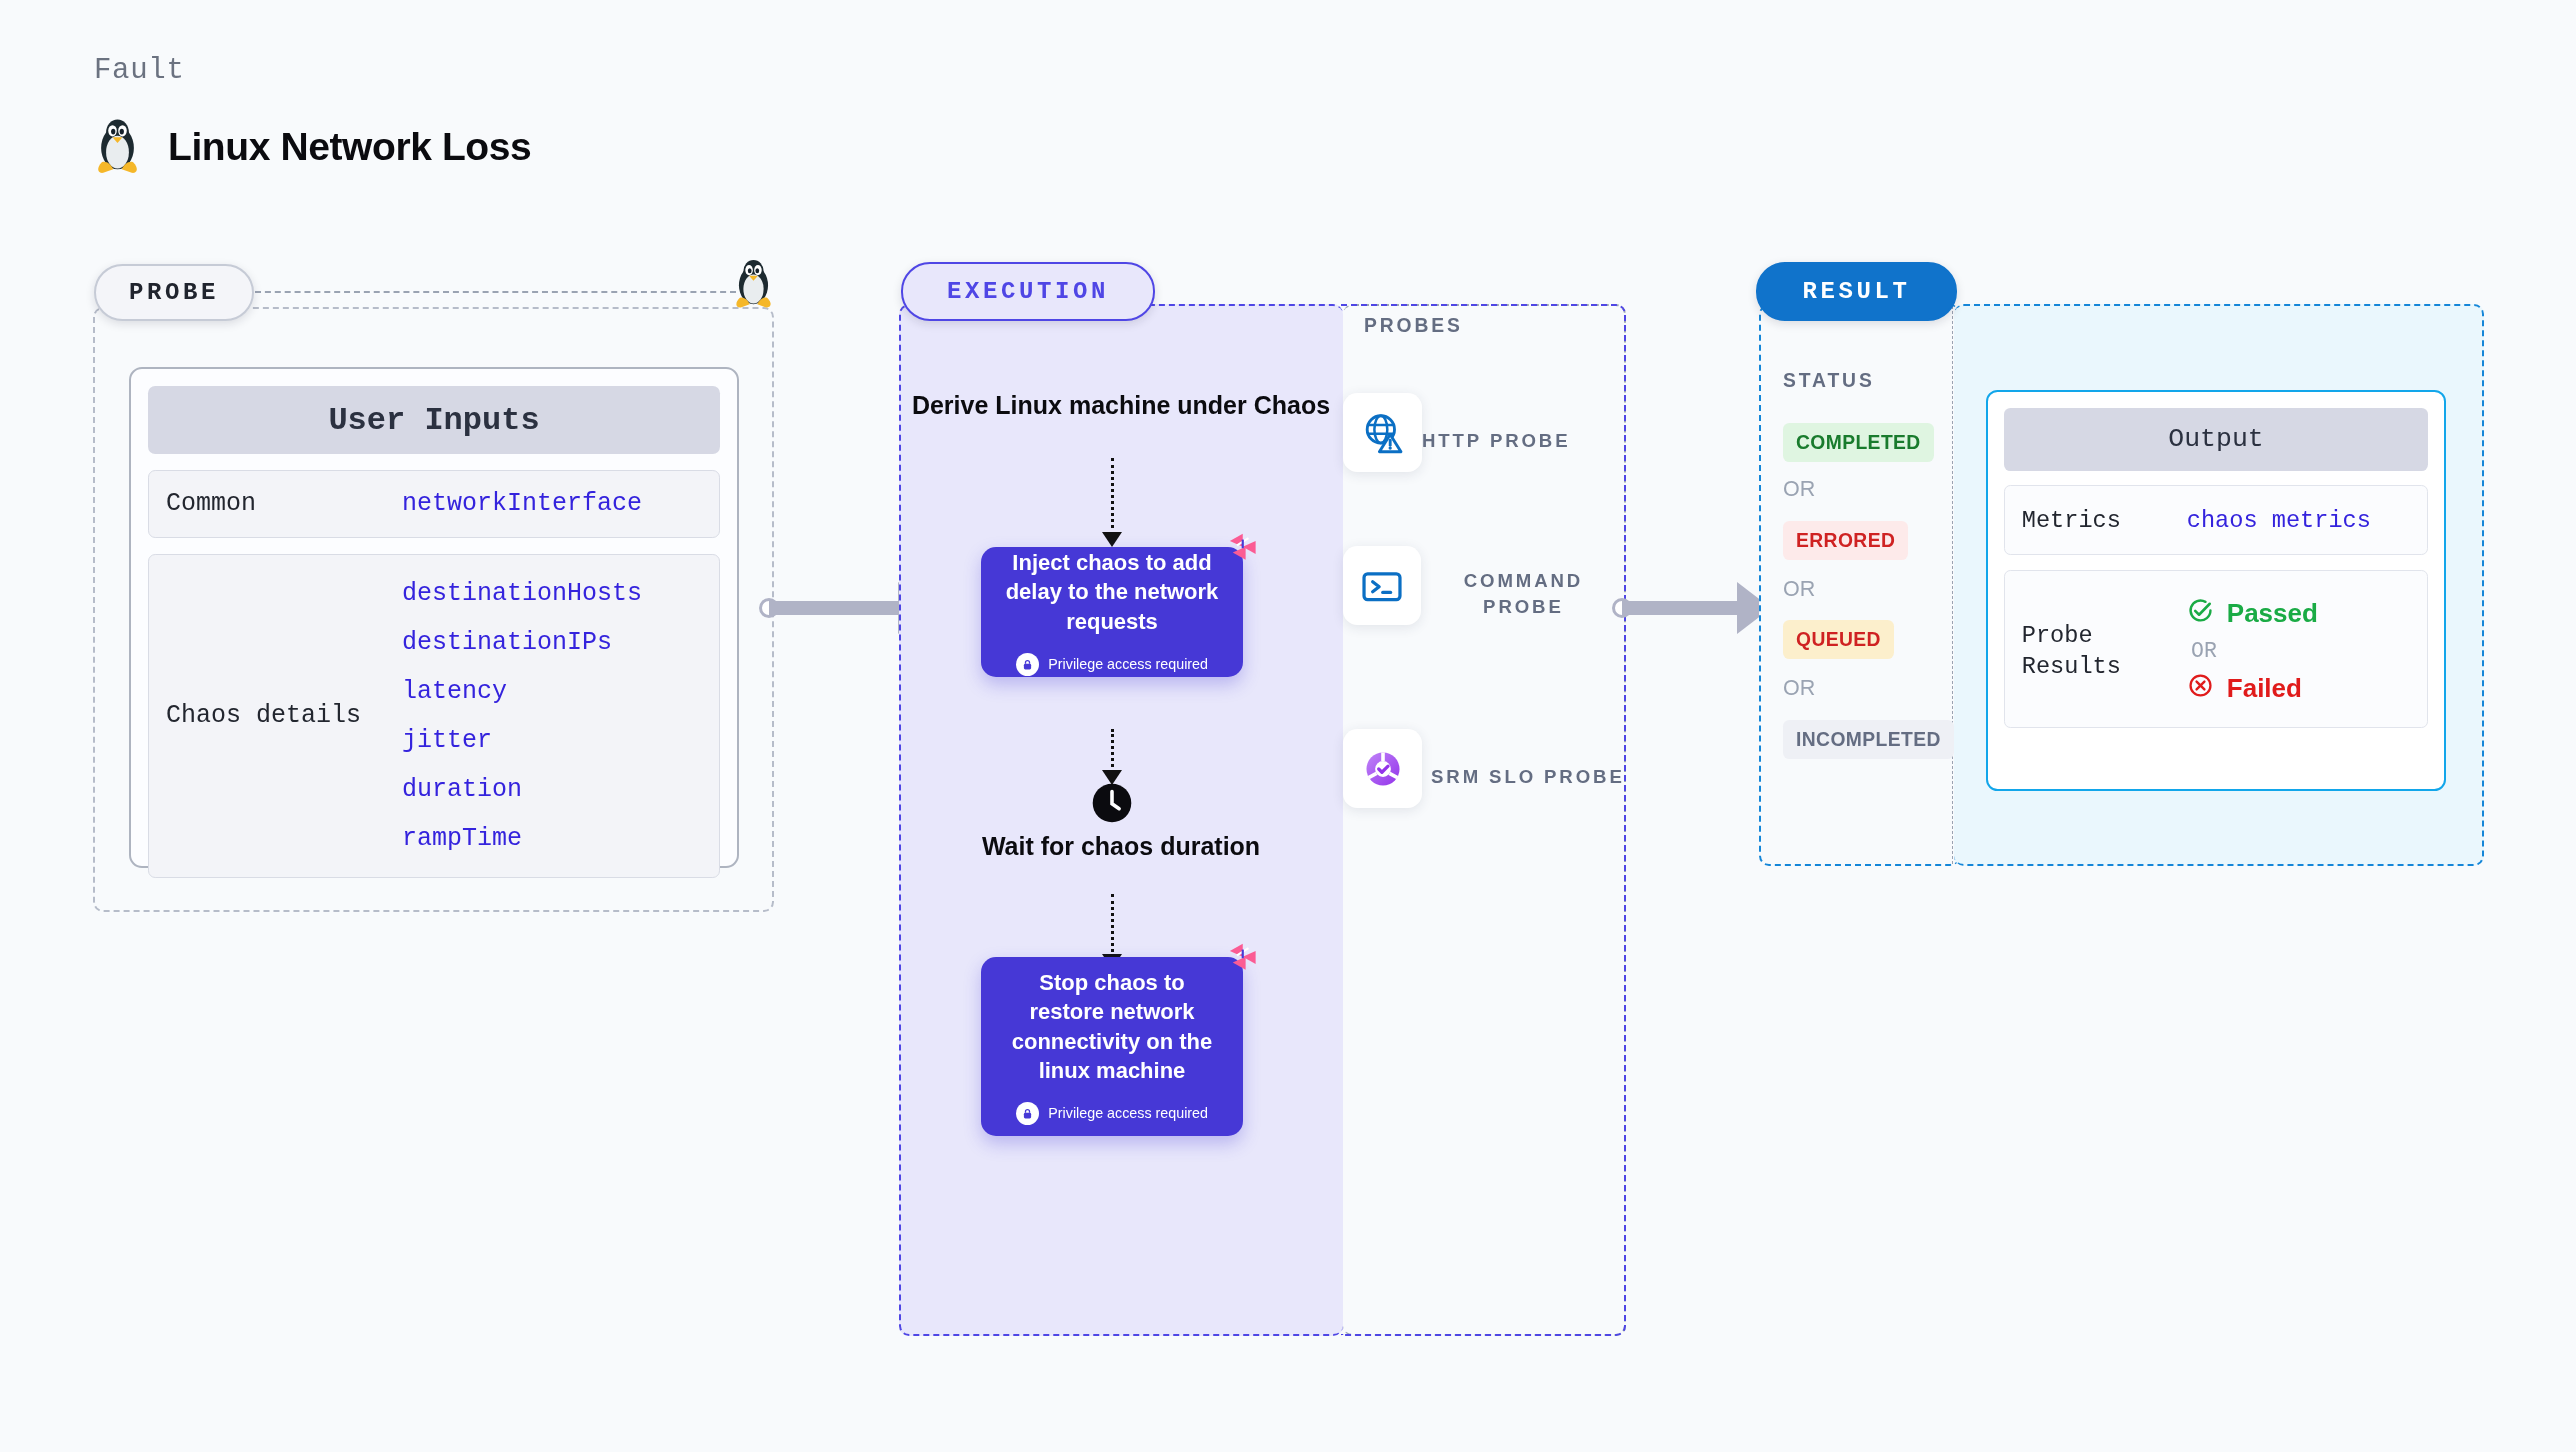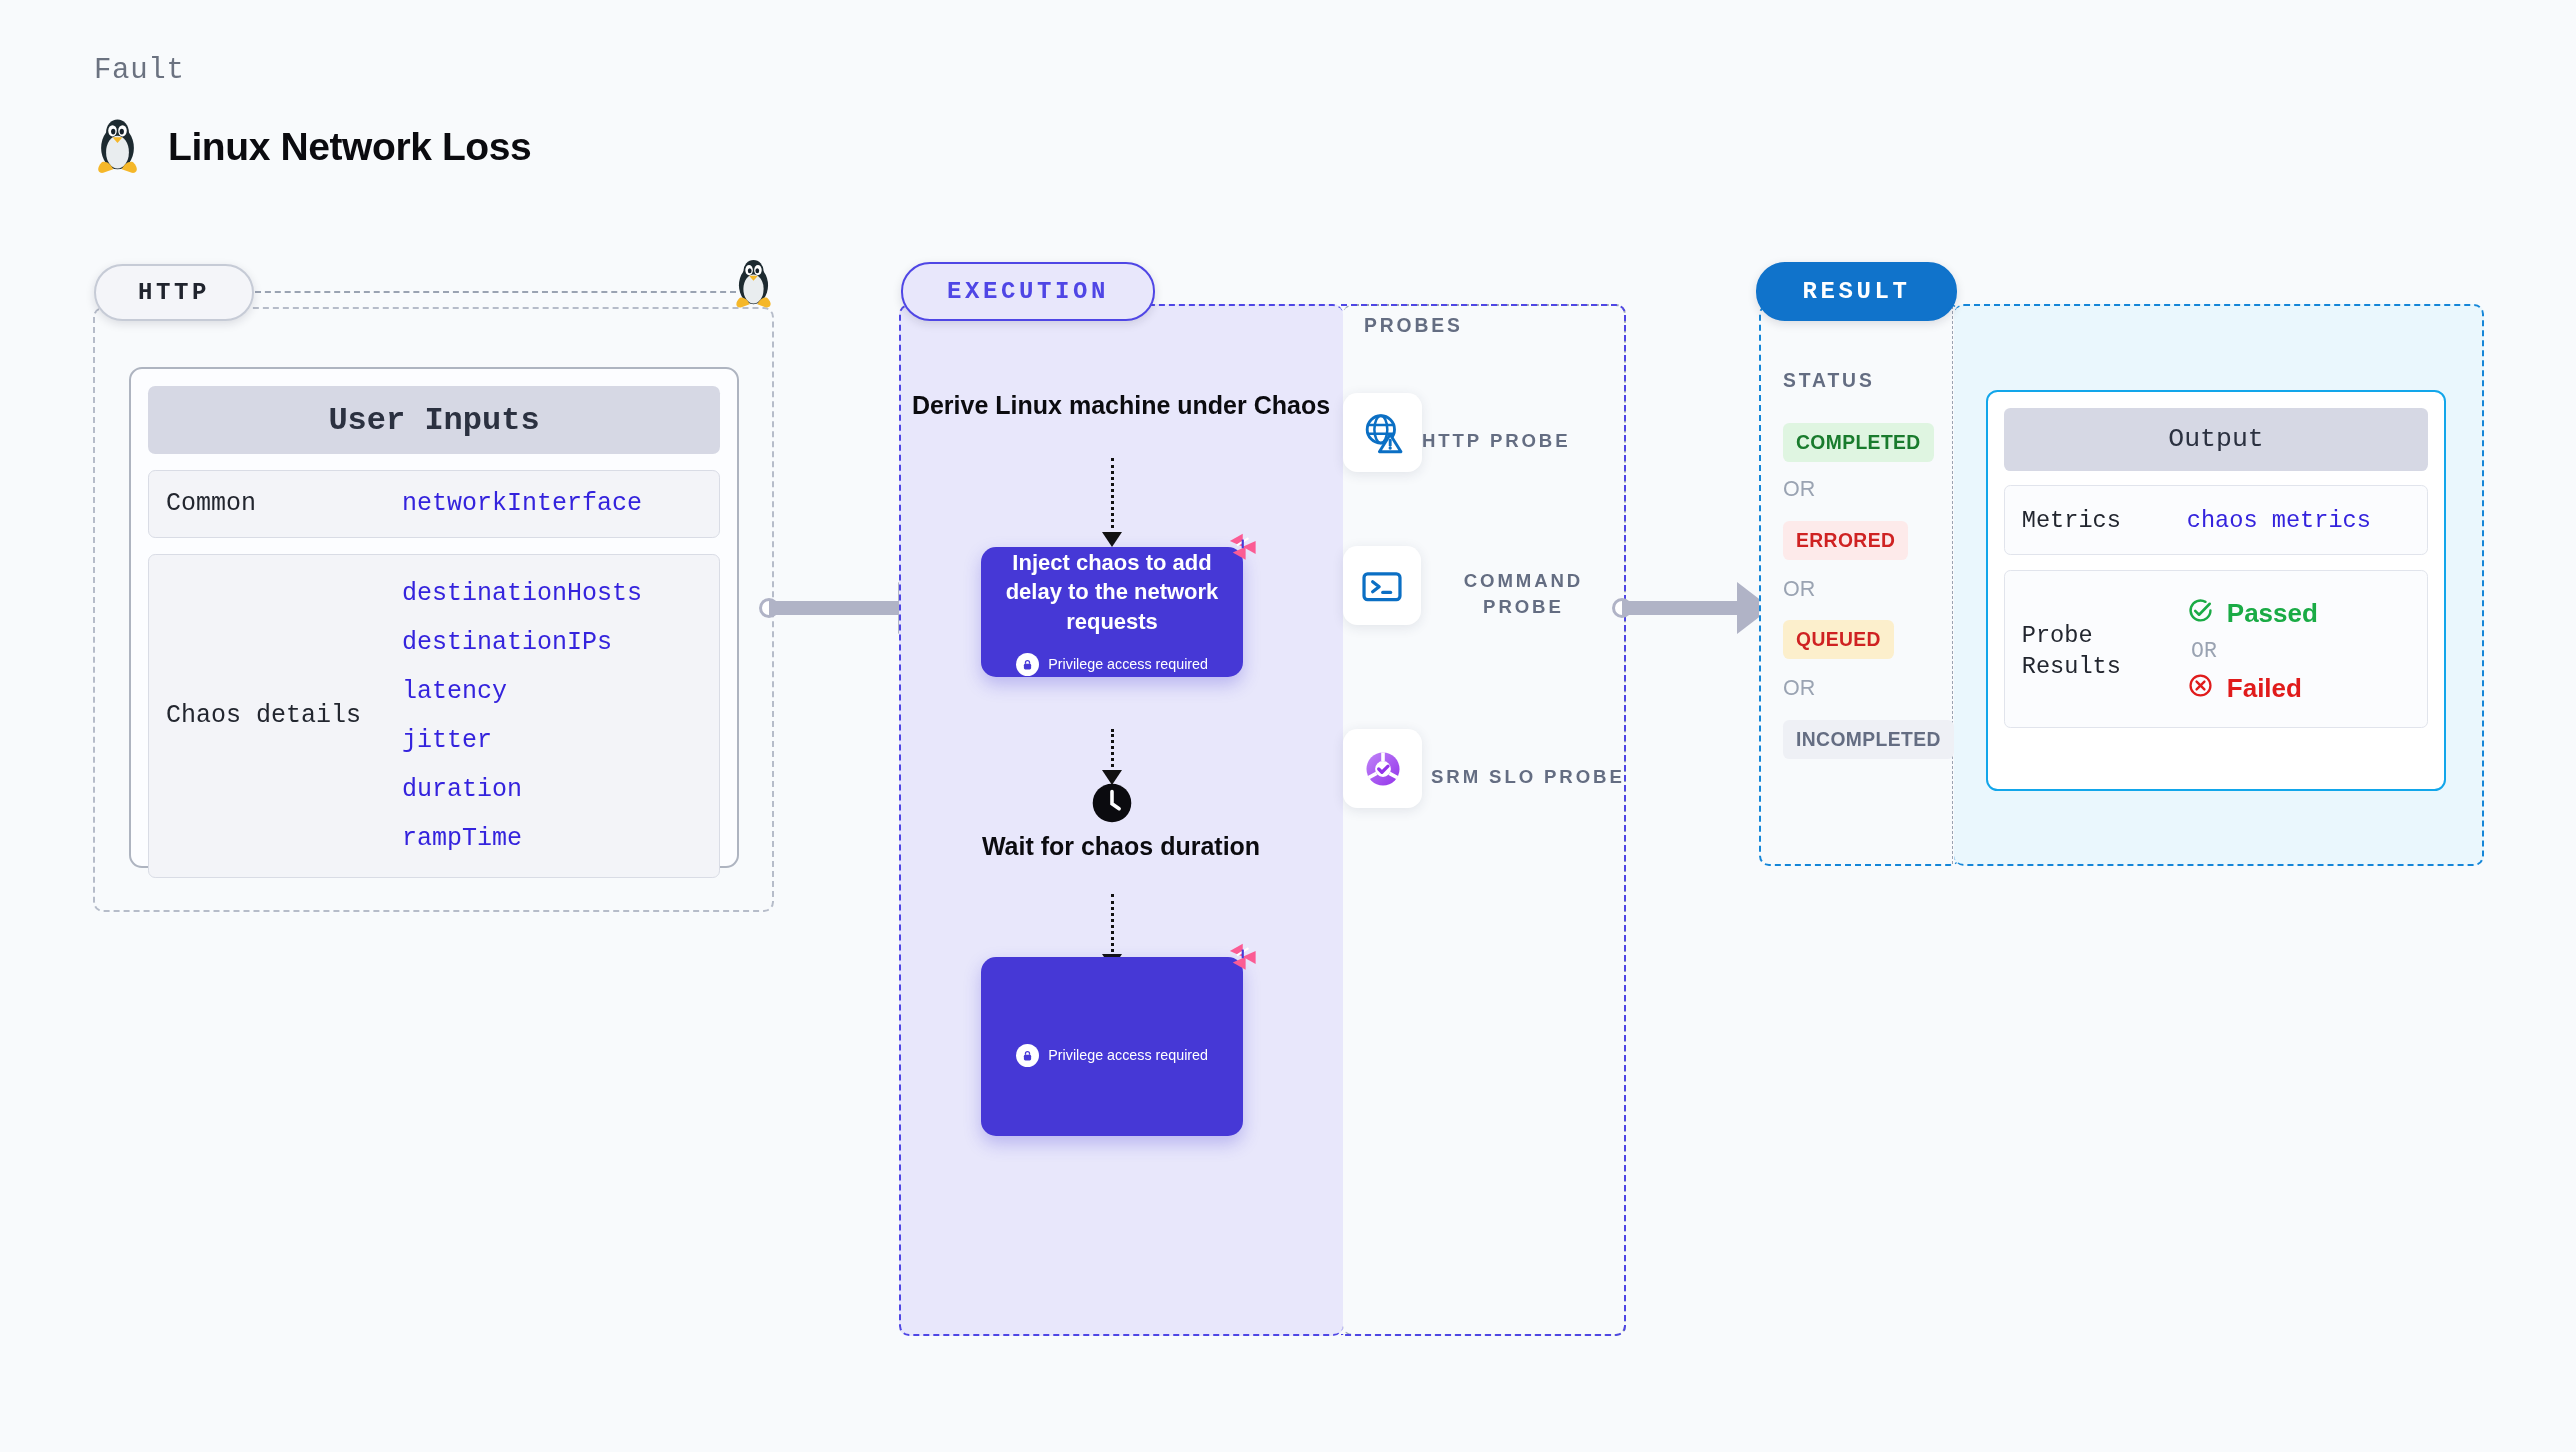--- a/index.html
+++ b/index.html
@@ -281,21 +281,21 @@
       <path d="M27 27 L41 27 L34 35 Z" fill="#f5b729"></path>
       <path d="M12 62 C4 70 6 78 14 77 L28 72 C24 64 18 60 12 62Z" fill="#f5b729"></path>
       <path d="M56 62 C64 70 62 78 54 77 L40 72 C44 64 50 60 56 62Z" fill="#f5b729"></path>
     </svg>
   </span>
   <span id="fault-title">Linux Network Loss</span>
 </div>
 
 <div class="stage-frame" id="tune-frame"></div>
 <div id="tune-dash"></div>
-<div id="tune-pill" class="pill">HTTP</div>
+<div id="tune-pill" class="pill">PROBE</div>
 
 <div id="tune-penguin">
   <svg class="penguin" width="43" height="52" viewBox="0 0 68 80">
     <ellipse cx="34" cy="42" rx="23" ry="30" fill="#1d2a30"></ellipse>
     <ellipse cx="34" cy="20" rx="16" ry="18" fill="#1d2a30"></ellipse>
     <ellipse cx="34" cy="48" rx="16" ry="23" fill="#e9edef"></ellipse>
     <ellipse cx="27" cy="18" rx="6" ry="8" fill="#ffffff"></ellipse>
     <ellipse cx="41" cy="18" rx="6" ry="8" fill="#ffffff"></ellipse>
     <ellipse cx="28" cy="19" rx="3" ry="4" fill="#15202a"></ellipse>
     <ellipse cx="40" cy="19" rx="3" ry="4" fill="#15202a"></ellipse>
@@ -384,20 +384,21 @@
 <div class="chaos-box" id="chaos-stop">
   <span class="harness-mark">
     <svg width="31.5" height="31.5" viewBox="0 0 44 44">
       <path d="M4 14 L22 4 L22 22 Z" fill="#fb5c94"></path>
       <path d="M40 14 L40 32 L22 22 Z" fill="#fb5c94"></path>
       <path d="M8 30 L26 40 L26 22 Z" fill="#fb5c94"></path>
       <path d="M14 20 L30 10" stroke="#ffffff" stroke-width="3" fill="none"></path>
       <path d="M22 24 L22 12" stroke="#4638d6" stroke-width="3" fill="none"></path>
     </svg>
   </span>
+  <div class="ctext">Stop chaos to restore network connectivity on the linux machine</div>
   <div class="priv">
     <span class="lock-badge">
       <svg width="13" height="13" viewBox="0 0 18 18">
         <rect x="4" y="8" width="10" height="8" rx="2" fill="#4638d6"></rect>
         <path d="M6.2 8 V6.3 a2.8 2.8 0 0 1 5.6 0 V8" stroke="#4638d6" stroke-width="1.8" fill="none"></path>
       </svg>
     </span>
     <span>Privilege access required</span>
   </div>
 </div>

